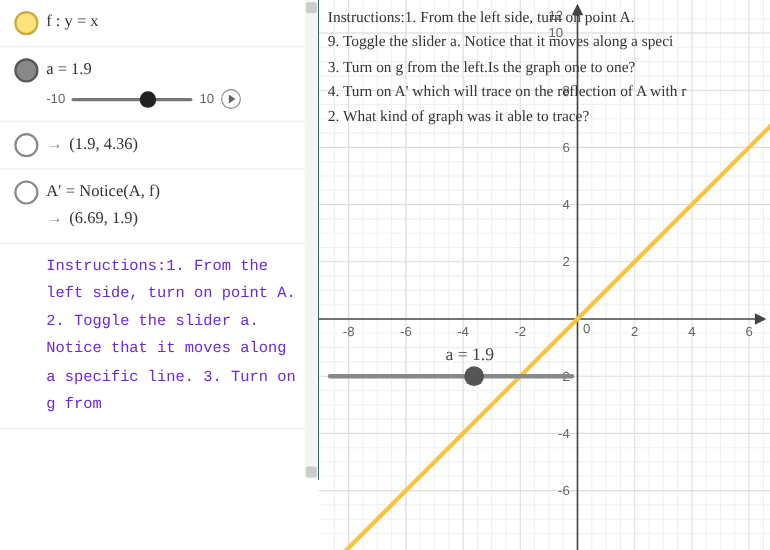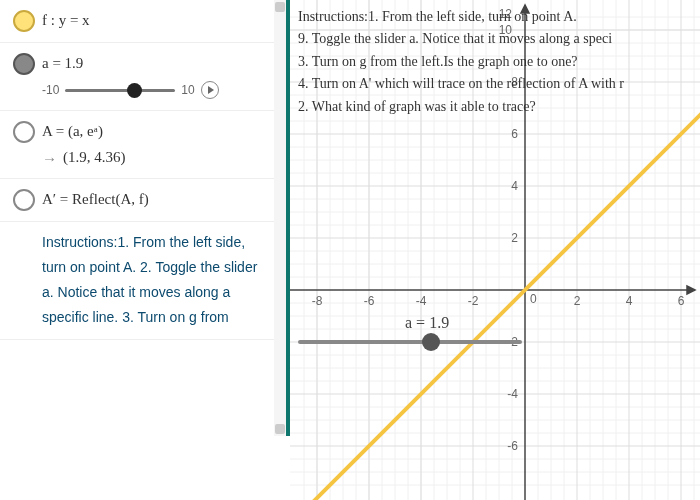--- a/index.html
+++ b/index.html
@@ -1,34 +1,34 @@
 <!DOCTYPE html>
 <html><head>
 <meta charset="utf-8">
 <style>
   * { box-sizing: border-box; margin: 0; padding: 0; }
   body { width: 700px; height: 500px; font-family: Arial, sans-serif; font-size: 14px; color: #333; display: flex; overflow: hidden; background: #fff; }
-  .left-panel { width: 290px; height: 436px; border-right: 4px solid #0f766e; overflow: hidden; position: relative; background: #fff; }
+  .left-panel { width: 290px; height: 436px; border-right: 1px solid #0f766e; overflow: hidden; position: relative; background: #fff; }
   .scrollbar { position: absolute; right: 0; top: 0; width: 12px; height: 100%; background: #f5f5f5; }
   .scrollthumb { position: absolute; right: 1px; top: 2px; width: 10px; height: 10px; background: #ccc; border-radius: 2px; }
   .scrollthumb2 { position: absolute; right: 1px; bottom: 2px; width: 10px; height: 10px; background: #ccc; border-radius: 2px; }
   .rows { margin-right: 12px; }
   .row { display: flex; align-items: flex-start; padding: 8px 6px; border-bottom: 1px solid #eee; }
   .toggle-col { width: 36px; display: flex; justify-content: center; padding-top: 2px; }
   .body-col { flex: 1; line-height: 1.7; font-family: 'Times New Roman', serif; font-size: 15px; }
   .circle { width: 22px; height: 22px; border: 2px solid #888; border-radius: 50%; background: #fff; }
   .circle.yellow { background: #ffe27a; border-color: #caa93e; }
   .circle.gray { background: #888; border-color: #555; }
   .slider-row { display: flex; align-items: center; gap: 6px; padding: 4px 0 2px 0; }
   .slider-track { width: 110px; height: 3px; background: #777; border-radius: 2px; position: relative; }
   .slider-knob { position: absolute; top: -6px; width: 15px; height: 15px; background: #222; border-radius: 50%; }
   .play-circle { width: 18px; height: 18px; border: 1px solid #888; border-radius: 50%; display: flex; align-items: center; justify-content: center; }
   .play-tri { width: 0; height: 0; border-left: 6px solid #666; border-top: 4px solid transparent; border-bottom: 4px solid transparent; margin-left: 2px; }
   .arrow { color: #888; margin-right: 6px; }
-  .text-block { font-family: Liberation Sans, sans-serif; font-size: 14px; color: #0c4a6e; line-height: 1.8; }
+  .text-block { font-family: Liberation Mono, monospace; font-size: 14px; color: #6d28d9; line-height: 1.8; }
   .right-panel { flex: 1; height: 500px; position: relative; overflow: hidden; background: #fff; }
   svg.graph { position: absolute; top: 0; left: 0; }
   .instructions { position: absolute; top: 6px; left: 8px; right: 0; font-size: 14px; color: #333; line-height: 1.6; pointer-events: none; }
   .instructions div { white-space: nowrap; font-family: Liberation Serif, serif; }
   .axis-label { font-size: 12px; fill: #666; font-family: Arial, sans-serif; }
   .big-slider-label { position: absolute; font-family: 'Times New Roman', serif; font-size: 16px; color: #444; }
 </style>
 </head>
 <body>
 
@@ -60,30 +60,30 @@
               <div class="play-tri"></div>
             </div>
         </div>
       </div>
     </div>
     <div class="row">
       <div class="toggle-col">
           <div class="circle"></div>
         </div>
       <div class="body-col">
-        <div>A = (a, eᵃ)</div>
         <div><span class="arrow">→</span><span>(1.9, 4.36)</span></div>
       </div>
     </div>
     <div class="row">
       <div class="toggle-col">
           <div class="circle"></div>
         </div>
       <div class="body-col">
-        <div>A′ = Reflect(A, f)</div>
+        <div>A′ = Notice(A, f)</div>
+        <div><span class="arrow">→</span><span>(6.69, 1.9)</span></div>
       </div>
     </div>
     <div class="row">
       <div class="toggle-col"></div>
       <div class="body-col text-block">Instructions:1. From the left side, turn on point A. 2. Toggle the slider a. Notice that it moves along a specific line. 3. Turn on g from</div>
     </div>
   </div>
 </div>
 
 <div class="right-panel">

